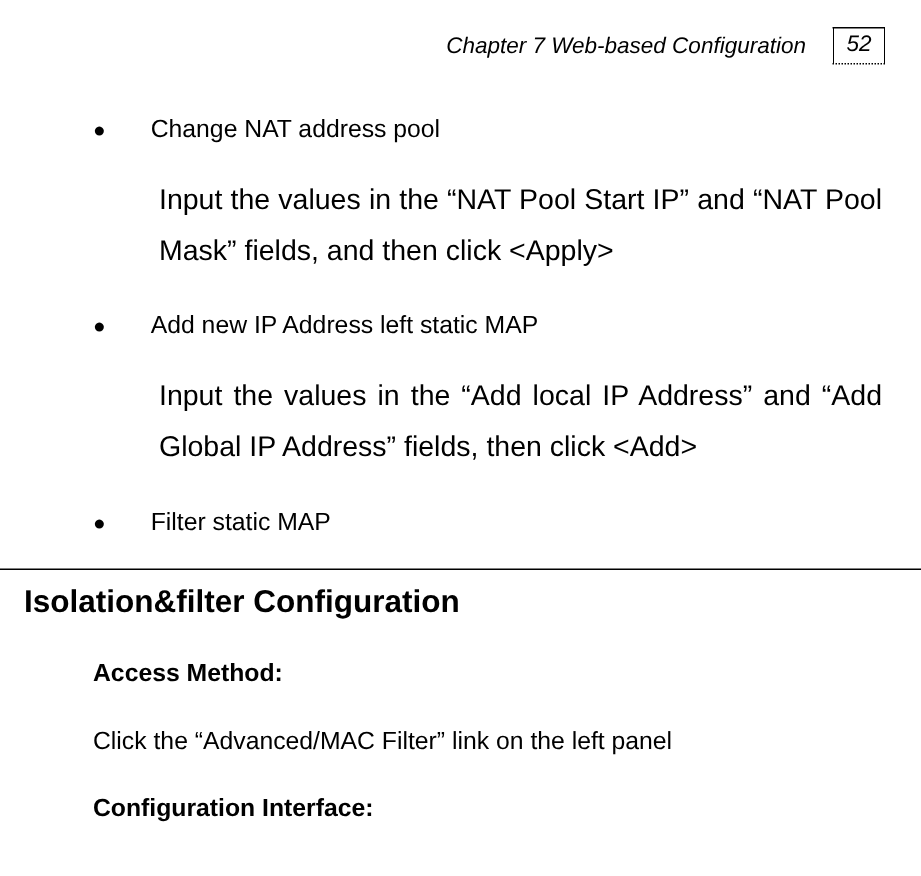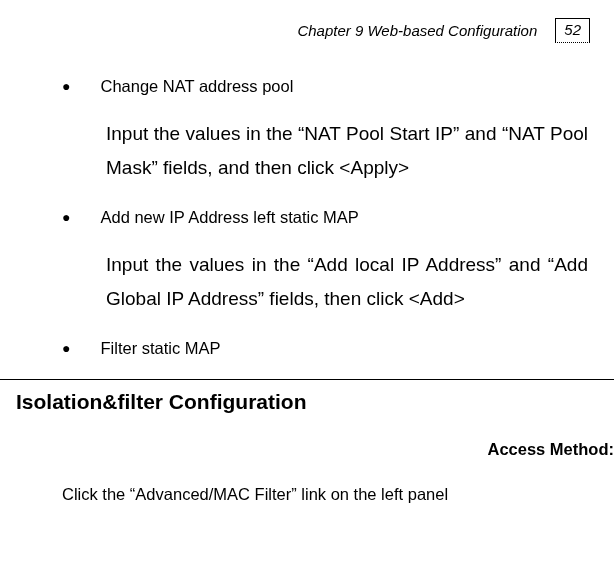--- a/index.html
+++ b/index.html
@@ -78,33 +78,32 @@
       margin-top: 2px;
       margin-bottom: 26px;
     }
     .sub-section {
       padding-left: 62px;
     }
     .sub-heading {
       font-size: 16.5px;
       font-weight: bold;
       margin-bottom: 22px;
-      text-align: right;
     }
     .sub-text {
       font-size: 16.5px;
       line-height: 1.6;
       margin-bottom: 22px;
     }
   </style>
 </head>
 <body>
 
 <div class="header">
-  <span class="chapter-label">Chapter 9 Web-based Configuration</span>
+  <span class="chapter-label">Chapter 7 Web-based Configuration</span>
   <span class="page-number-box">52</span>
 </div>
 
 <div class="content">
 
   <div class="bullet-block">
     <div class="bullet-row">
       <span class="bullet-dot">●</span>
       <span class="bullet-title">Change NAT address pool</span>
     </div>
@@ -128,13 +127,14 @@
 
 </div>
 
 <div class="section-divider"></div>
 
 <div class="section-title">Isolation&amp;filter Configuration</div>
 
 <div class="sub-section">
   <div class="sub-heading">Access Method:</div>
   <div class="sub-text">Click the “Advanced/MAC Filter” link on the left panel</div>
+  <div class="sub-heading">Configuration Interface:</div>
 </div>
 
 </body></html>

